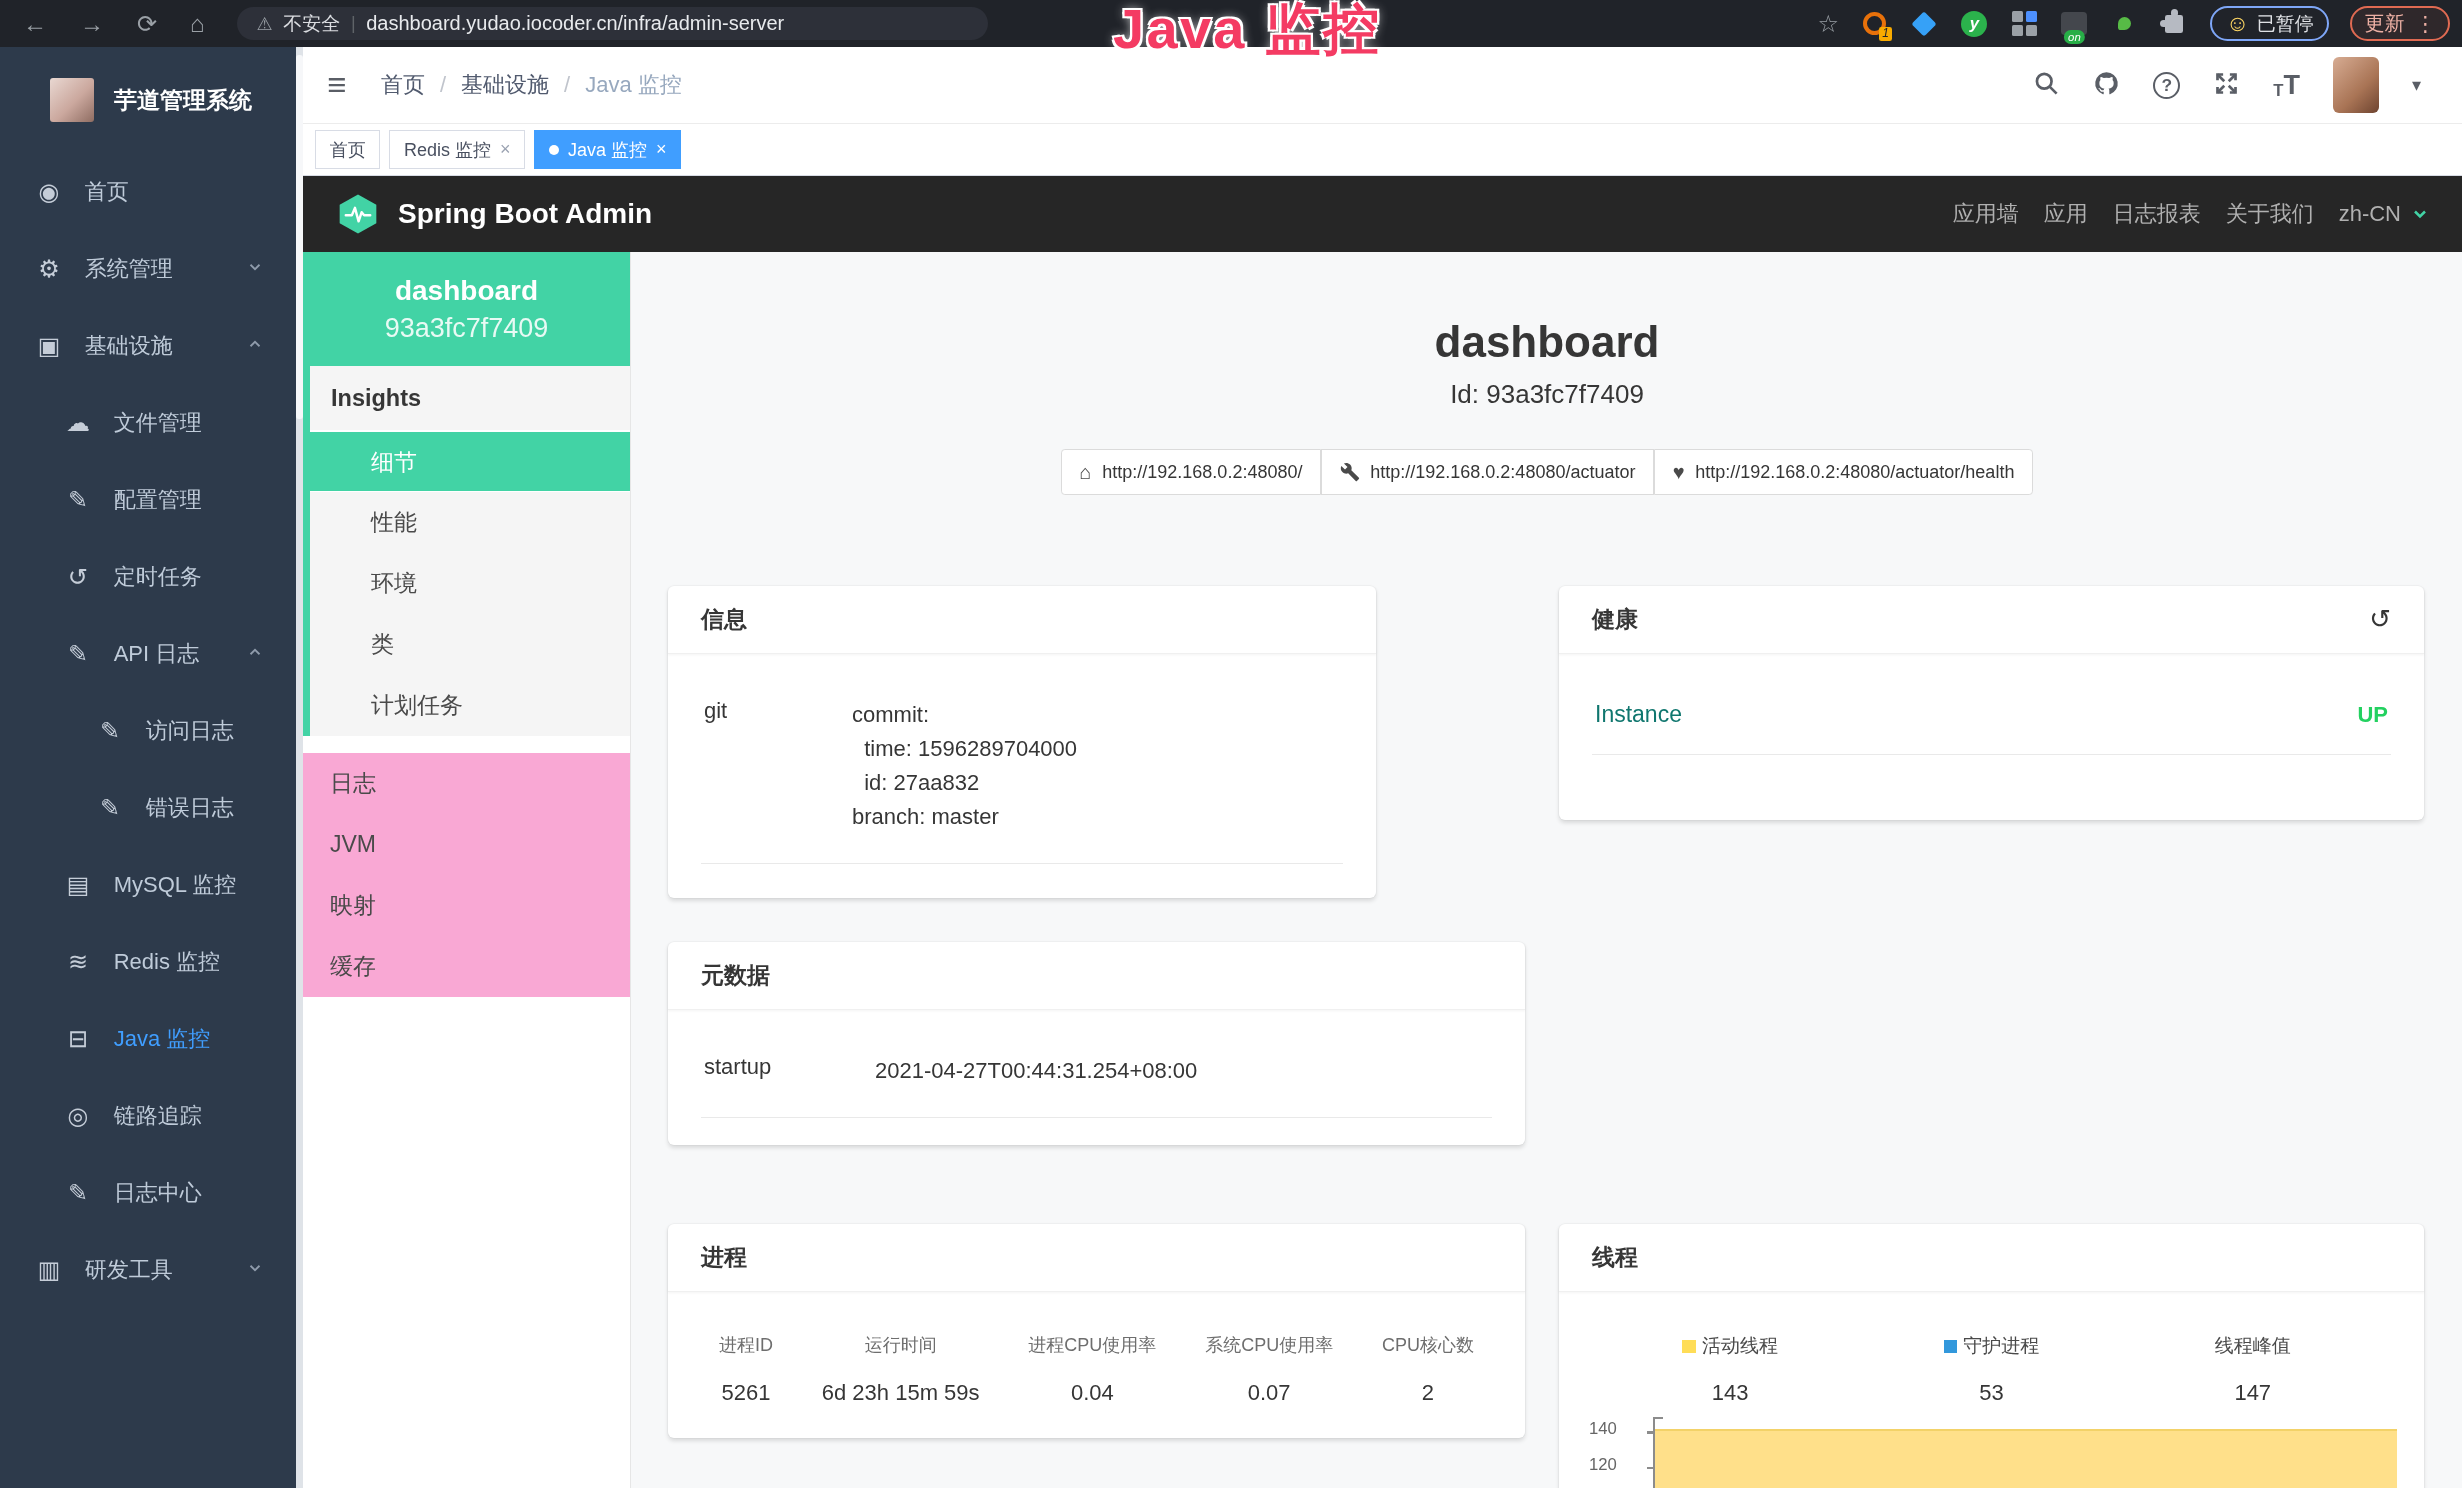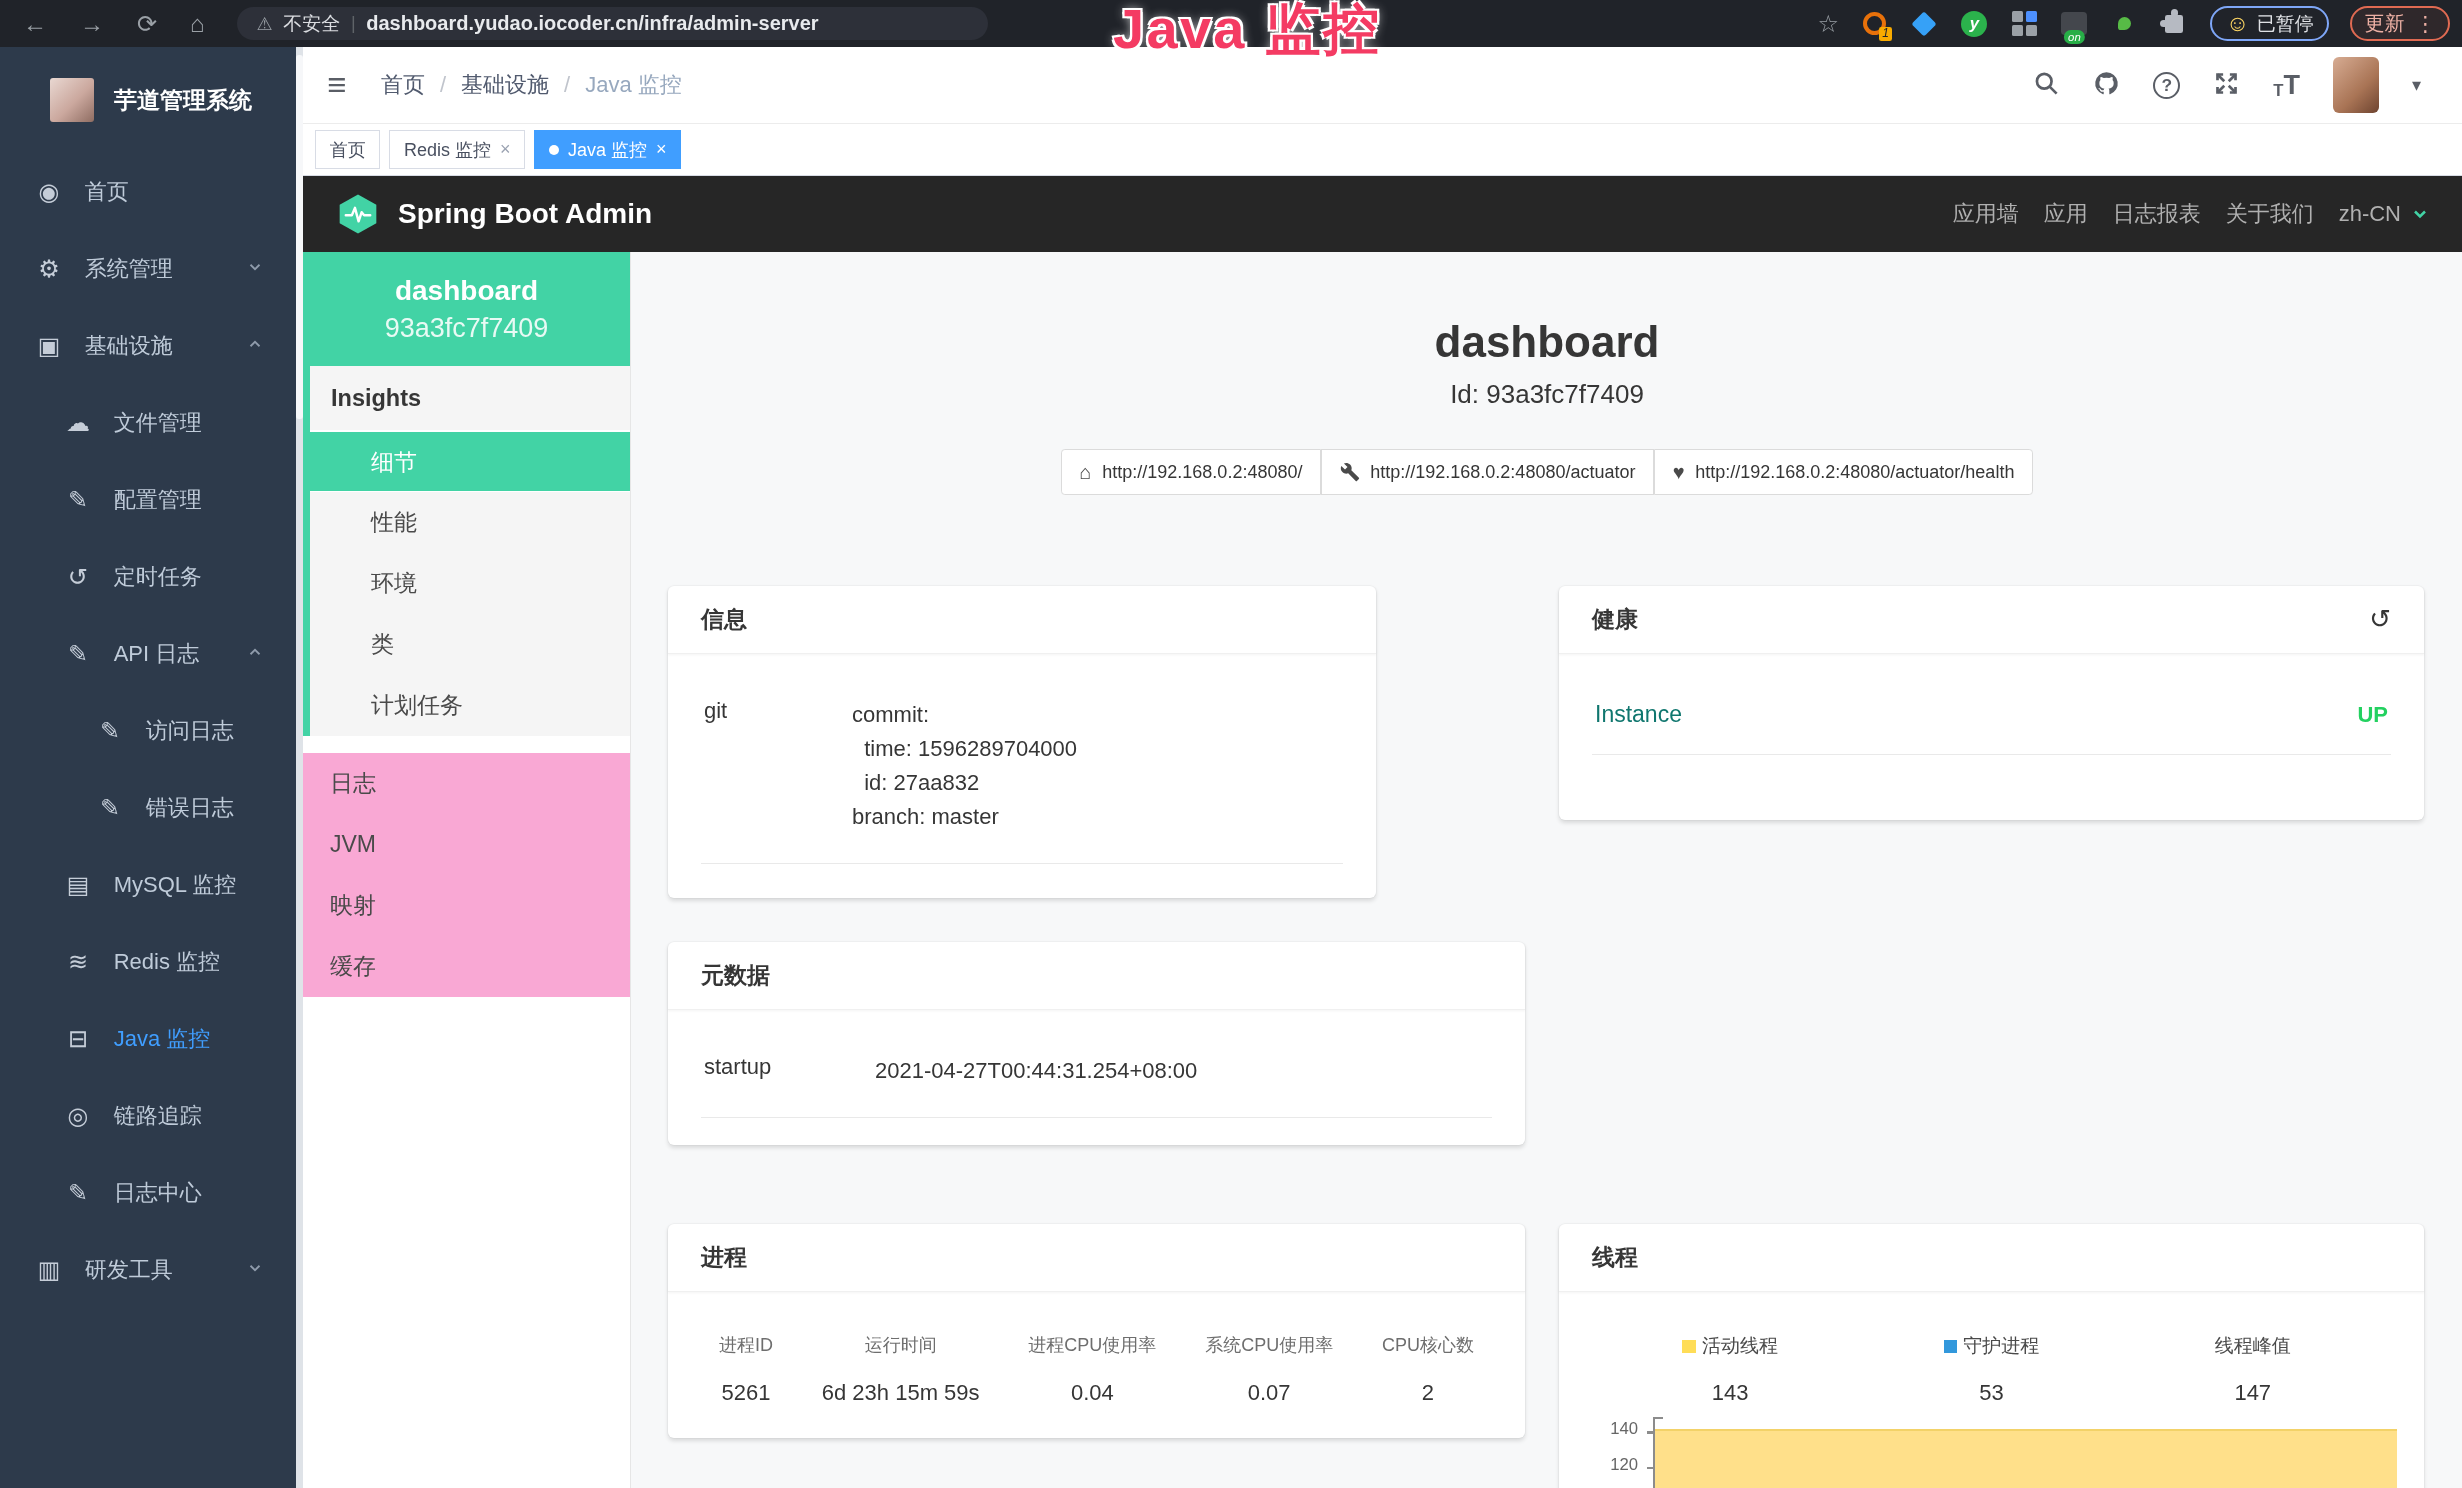--- a/index.html
+++ b/index.html
@@ -7,21 +7,21 @@
   body { position:relative; background:#fff; font-family:"Liberation Sans","DejaVu Sans",sans-serif; color:#363636; }
 
   
   #browser-bar { position:absolute; left:0; top:0; width:2462px; height:47px; background:#202329; display:flex; align-items:center; z-index:5; }
   .b-nav { display:flex; align-items:center; gap:33px; padding-left:23px; color:#9aa0a6; font-size:24px; }
   .b-nav span { cursor:default; }
   .url-pill { margin-left:32px; width:751px; height:33px; background:#2d3039; border-radius:16.7px; display:flex; align-items:center; padding:0 20px; gap:10.6px; }
   .url-warn { color:#9aa0a6; font-size:18px; }
   .url-sec  { color:#dadce0; font-size:19px; }
   .url-div  { color:#5f6368; font-size:18px; }
-  .url-text { color:#e8eaed; font-size:20px; white-space:nowrap;font-weight:bold; }
+  .url-text { color:#e8eaed; font-size:20px; white-space:nowrap; }
   .b-right { margin-left:auto; display:flex; align-items:center; gap:21px; padding-right:12px; }
   .star { color:#9aa0a6; font-size:24px; }
   .ext { width:29px; height:29px; position:relative; display:flex; align-items:center; justify-content:center; }
   .ext-ring { width:23px; height:23px; border:4.6px solid #e8710a; border-radius:50%; }
   .ext-badge1 { position:absolute; right:-3px; bottom:-3px; background:#f9ab00; color:#202329; font-size:12px; line-height:13.7px; padding:0 3px; border-radius:2.3px; }
   .ext-pin { width:18px; height:18px; background:#36a1f7; transform:rotate(45deg); border-radius:3px; }
   .ext-y { width:26px; height:26px; background:#2bb24c; border-radius:50%; color:#fff; font-size:16.7px; font-weight:bold; display:flex; align-items:center; justify-content:center; }
   .ext-grid { display:grid; grid-template-columns:10.6px 10.6px; grid-gap:3px; }
   .ext-grid i { width:10.6px; height:10.6px; background:#9aa0a6; border-radius:1.5px; }
   .ext-grid i.blue { background:#4d90fe; }
@@ -144,21 +144,21 @@
 
   .legend-row { display:flex; padding:13.7px 7.6px 0 7.6px; }
   .legend-col { flex:1; text-align:center; }
   .legend-label { font-size:19px; color:#4a4a4a; }
   .sq { display:inline-block; width:13.7px; height:13.7px; margin-right:6px; vertical-align:-1.5px; }
   .sq-yellow { background:#ffdd57; }
   .sq-blue { background:#3298dc; }
   .legend-val { font-size:22px; color:#363636; margin-top:21px; }
 
   .chart { position:absolute; left:30px; right:27px; top:190px; bottom:-30px; }
-  .ytick { position:absolute; left:0; width:49px; text-align:right; font-size:16.7px; color:#666; transform:translateY(-50%); }
+  .ytick { position:absolute; left:0; width:49px; text-align:left; font-size:16.7px; color:#666; transform:translateY(-50%); }
   .plot { position:absolute; left:64px; right:0; top:3px; bottom:0; border-left:2.3px solid #8c8c8c; }
   .plot::before { content:''; position:absolute; left:-2.3px; top:0; width:10.6px; height:2.3px; background:#8c8c8c; }
   .tickmark { position:absolute; left:-7.6px; width:7.6px; height:2.3px; background:#8c8c8c; }
   .area { position:absolute; left:0; right:0; top:12px; bottom:0; background:#ffe08a; border-top:2.3px solid #f3d268; }
 </style>
 </head>
 <body>
 
 <div id="browser-bar">
   <div class="b-nav">

